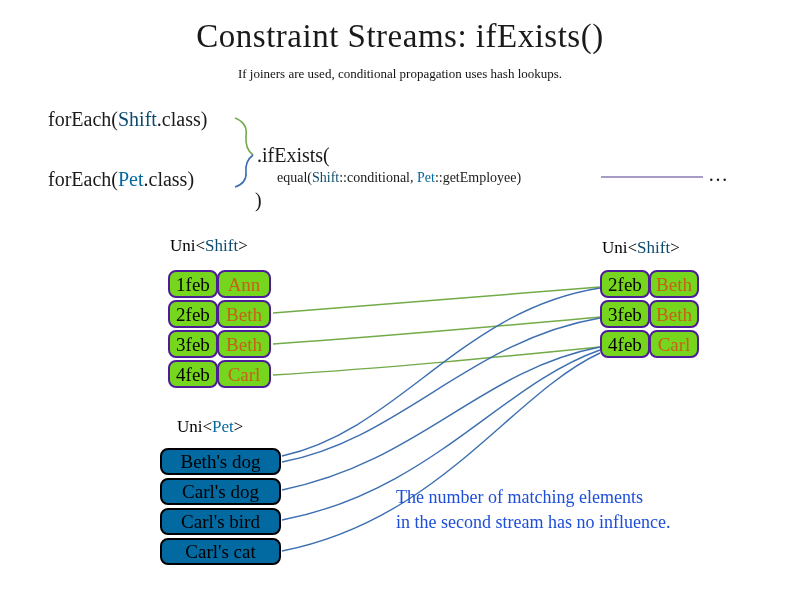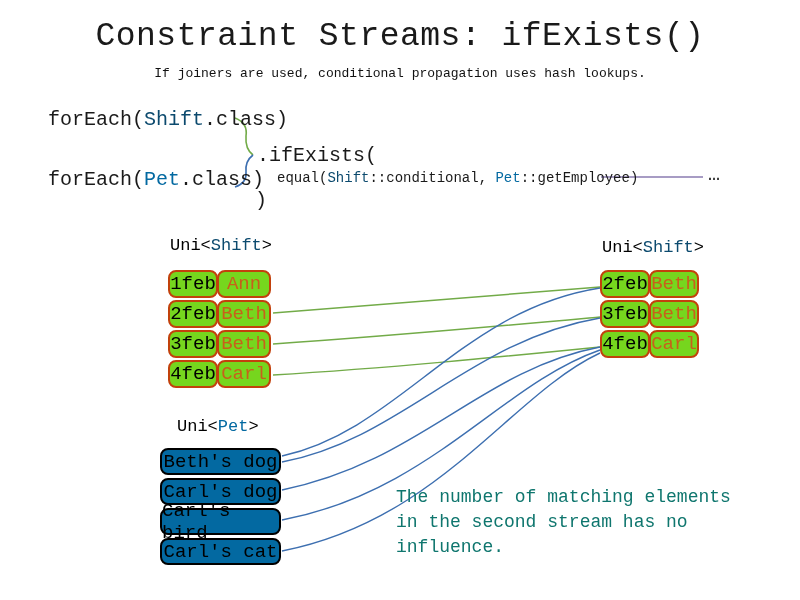--- a/index.html
+++ b/index.html
@@ -1,18 +1,18 @@
 <!DOCTYPE html>
 <html><head>
 <meta charset="utf-8">
 <style>
   html,body{margin:0;padding:0;background:#fff;}
   .slide{
     position:relative;width:800px;height:600px;background:#ffffff;overflow:hidden;
-    font-family:Liberation Mono, monospace;color:#1a1a1a;
+    font-family:Liberation Serif, serif;color:#1a1a1a;
   }
   .abs{position:absolute;}
   .title{
     top:18px;left:0;width:800px;text-align:center;
     font-size:33px;font-weight:400;letter-spacing:0.5px;
   }
   .subtitle{
     top:66px;left:0;width:800px;text-align:center;font-size:13px;color:#111;
   }
   .code1{left:48px;top:108px;font-size:20px;}
@@ -20,35 +20,35 @@
   .ifexists{left:257px;top:144px;font-size:20px;}
   .equalline{left:277px;top:170px;font-size:14px;}
   .closeparen{left:255px;top:189px;font-size:20px;}
   .ellipsis{left:708px;top:163px;font-size:20px;letter-spacing:2px;}
   .green-t{color:#0c4a6e;}
   .blue-t{color:#0369a1;}
   .stream-label{font-size:17px;color:#000;}
   .shift-table{display:flex;flex-direction:column;gap:2px;}
   .shift-row{display:flex;}
   .cell{
-    box-sizing:border-box;height:28px;border:2px solid #c2410c;border-radius:8px;
+    box-sizing:border-box;height:28px;border:2px solid #4c1d95;border-radius:8px;
     background:#76d61e;display:flex;align-items:center;justify-content:center;
     font-size:19px;line-height:1;
   }
   .cell.date{width:50px;color:#000;}
   .cell.name{width:54px;margin-left:-1px;color:#c8601a;}
   .right .cell.name{width:50px;}
   .pet-list{display:flex;flex-direction:column;gap:3px;}
   .pet-box{
     box-sizing:border-box;width:121px;height:27px;border:2px solid #000;border-radius:8px;
     background:#0369a1;display:flex;align-items:center;justify-content:center;
     font-size:19px;color:#000;
   }
   .annotation{
-    left:396px;top:485px;font-size:18px;line-height:25px;color:#0f766e;
+    left:396px;top:485px;font-size:18px;line-height:25px;color:#1d4ed8;
   }
   svg.wires{left:0;top:0;width:800px;height:600px;pointer-events:none;}
 </style>
 </head>
 <body>
 
 <div class="slide">
 
   <svg class="wires abs" viewBox="0 0 800 600" xmlns="http://www.w3.org/2000/svg">
 

